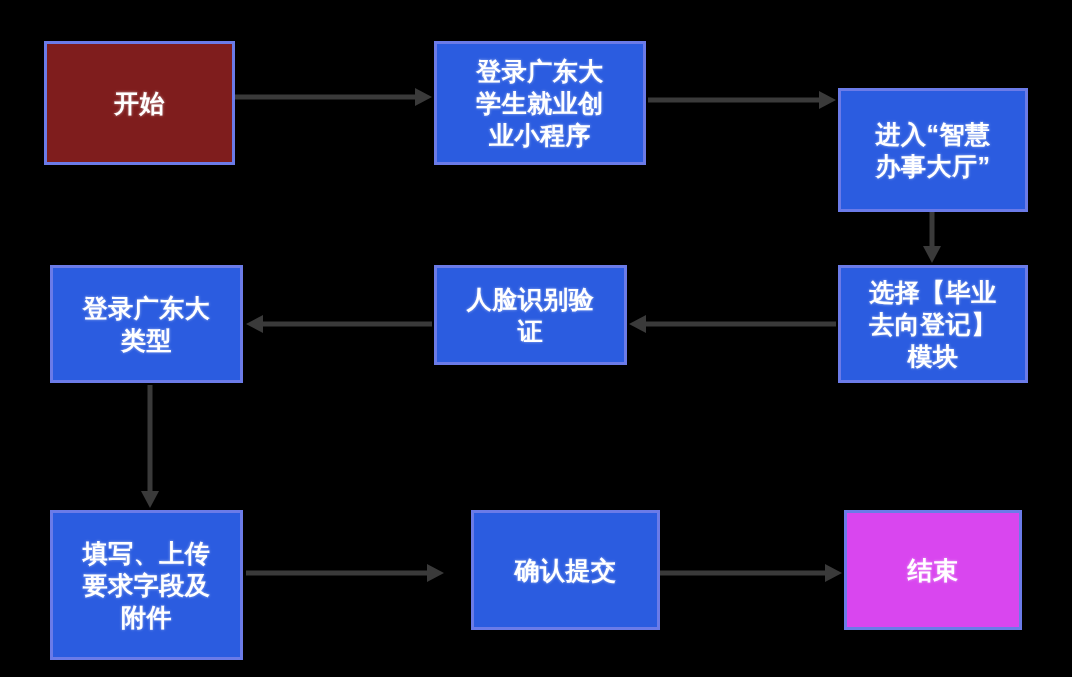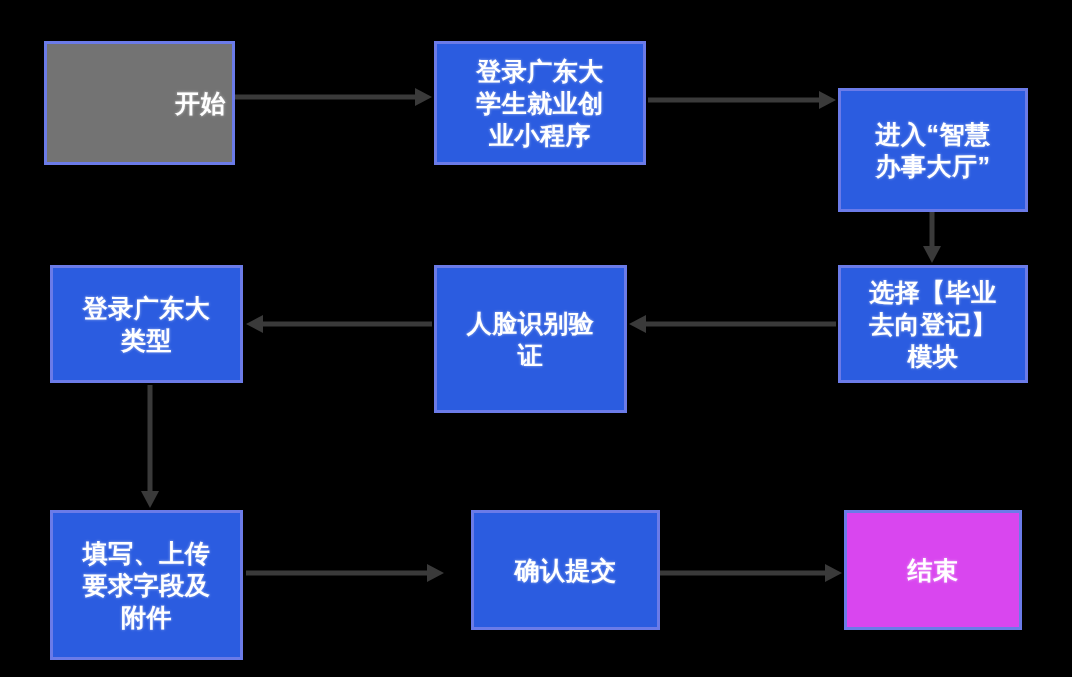--- a/index.html
+++ b/index.html
@@ -90,37 +90,37 @@
         <line x1="0" y1="11" x2="183" y2="11" stroke="#3A3A3A" stroke-width="5"></line>
         <polygon points="198,11 181,2 181,20" fill="#3A3A3A"></polygon>
       </svg>
     </div>
     <div class="edge" style="left: 638px; top: 562px; width: 204px; height: 22px;">
       <svg width="204" height="22" viewBox="0 0 204 22">
         <line x1="0" y1="11" x2="189" y2="11" stroke="#3A3A3A" stroke-width="5"></line>
         <polygon points="204,11 187,2 187,20" fill="#3A3A3A"></polygon>
       </svg>
     </div>
-    <div class="node" style="left: 44px; top: 41px; width: 191px; height: 124px; background: #737373; border-color: rgb(107, 123, 232); color: rgb(255, 255, 255); text-align: right;">
+    <div class="node" style="left: 44px; top: 41px; width: 191px; height: 124px; background: #7f1d1d; border-color: rgb(107, 123, 232); color: rgb(255, 255, 255);">
       <span class="label">开始</span>
     </div>
     <div class="node" style="left: 434px; top: 41px; width: 212px; height: 124px; background: rgb(43, 92, 224); border-color: rgb(107, 123, 232); color: rgb(255, 255, 255);">
       <span class="label">登录广东大
 学生就业创
 业小程序</span>
     </div>
     <div class="node" style="left: 838px; top: 40px; width: 190px; height: 124px; background: rgb(43, 92, 224); border-color: rgb(107, 123, 232); color: rgb(255, 255, 255); margin-top: 48px;">
       <span class="label">进入“智慧
 办事大厅”</span>
     </div>
     <div class="node" style="left: 50px; top: 265px; width: 193px; height: 118px; background: rgb(43, 92, 224); border-color: rgb(107, 123, 232); color: rgb(255, 255, 255);">
       <span class="label">登录广东大
 类型</span>
     </div>
-    <div class="node" style="left: 434px; top: 265px; width: 193px; height: 148px; background: rgb(43, 92, 224); border-color: rgb(107, 123, 232); color: rgb(255, 255, 255);">
+    <div class="node" style="left: 434px; top: 265px; width: 193px; height: 100px; background: rgb(43, 92, 224); border-color: rgb(107, 123, 232); color: rgb(255, 255, 255);">
       <span class="label">人脸识别验
 证</span>
     </div>
     <div class="node" style="left: 838px; top: 265px; width: 190px; height: 118px; background: rgb(43, 92, 224); border-color: rgb(107, 123, 232); color: rgb(255, 255, 255);">
       <span class="label">选择【毕业
 去向登记】
 模块</span>
     </div>
     <div class="node" style="left: 50px; top: 510px; width: 193px; height: 150px; background: rgb(43, 92, 224); border-color: rgb(107, 123, 232); color: rgb(255, 255, 255);">
       <span class="label">填写、上传

